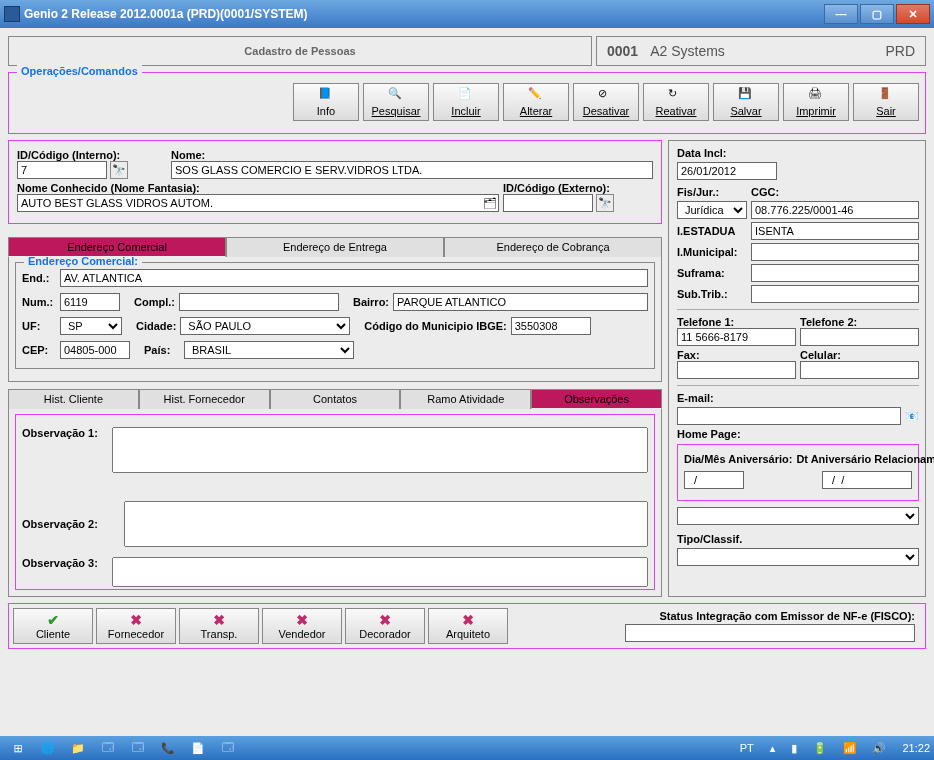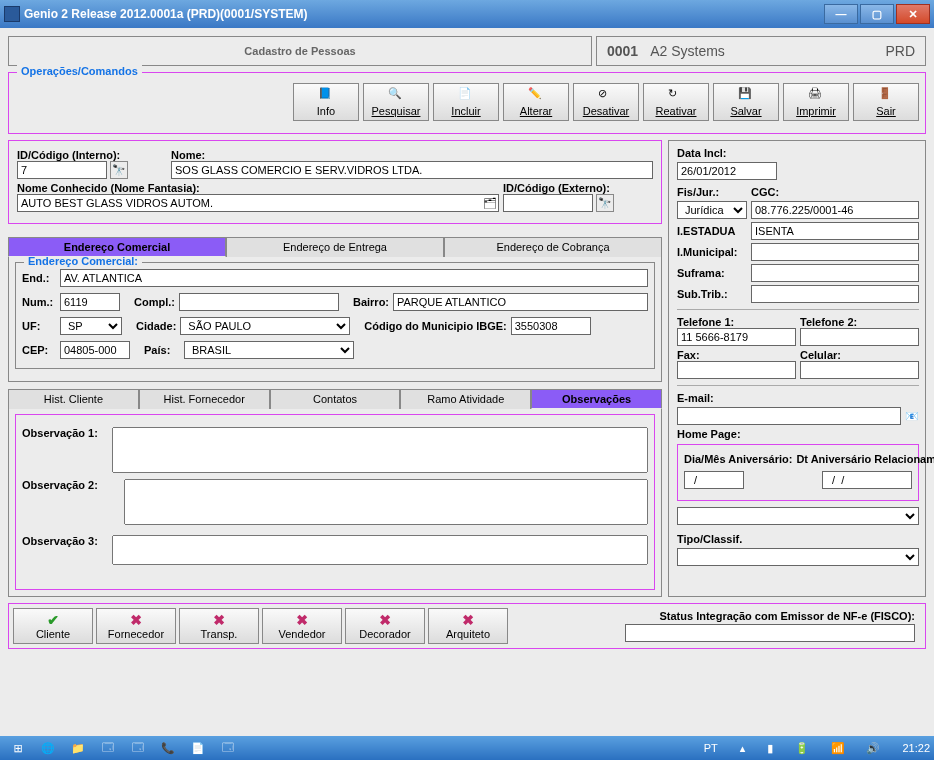--- a/index.html
+++ b/index.html
@@ -28,33 +28,33 @@
 .main-grid { display:flex; gap:6px; }
 .left-col { flex:1; display:flex; flex-direction:column; gap:6px; }
 .right-col { width:258px; display:flex; flex-direction:column; }
 .row { display:flex; align-items:center; gap:4px; margin-bottom:3px; }
 label.lbl { font-weight:bold; font-size:11px; color:#000; }
 input.fld, select.fld { border:1px solid #666; background:#fff; height:18px; padding:1px 3px; font-size:11px; }
 .readonly { background:#ddd; }
 .binoc { width:18px; height:18px; border:1px solid #888; background:#ececec; display:flex; align-items:center; justify-content:center; }
 .tabbar { display:flex; border-bottom:0; margin-bottom:-1px; }
 .tab { border:1px solid #888; border-bottom:none; padding:3px 0; background:#ececec; font-size:11px; flex:1; text-align:center; position:relative; top:1px;}
-.tab.active { background:#8b5cf6; font-weight:bold; z-index:2; border-bottom:1px solid #ececec;}
+.tab.active { background:#be185d; font-weight:normal; z-index:2; border-bottom:1px solid #ececec;}
 .tab:not(.active){ background:#e0e0e0; }
 .tabbody { border:1px solid #888; padding:6px; }
 .inner-legend { color:#1473e6; font-weight:bold; }
 .btm-btns { display:flex; gap:3px; }
 .btm-btn { width:80px; height:36px; background:linear-gradient(#fafafa,#dcdcdc); border:1px solid #888; display:flex; flex-direction:column; align-items:center; justify-content:center; gap:0; font-size:10px; }
 .status-right { margin-left:auto; display:flex; flex-direction:column; align-items:flex-end; gap:2px; padding-right:6px; }
 .right-box { border:1px solid #888; padding:6px; }
 .right-col .r-row { display:flex; align-items:center; gap:4px; margin-bottom:3px; }
 .right-col label { font-weight:bold; white-space:nowrap; }
 .taskbar { height:24px; width:934px; background:linear-gradient(#5aa0e0,#2a70c0); position:absolute; bottom:0; left:0; display:flex; align-items:center; padding:0 4px; color:#fff; }
 .taskbar .tbi { width:28px; height:20px; margin-right:2px; display:flex; align-items:center; justify-content:center; }
-.taskbar .tray { margin-left:auto; display:flex; align-items:center; gap:22px; font-size:10px; }
+.taskbar .tray { margin-left:auto; display:flex; align-items:center; gap:16px; font-size:10px; }
 .green-check{color:#2a9a2a;font-size:14px;font-weight:bold;}
 .red-x{color:#c02a6a;font-size:14px;font-weight:bold;}
 </style>
 </head>
 <body>
 
 <div class="titlebar">
   <span class="app-icon"></span>
   <span class="titlebar-text">Genio 2 Release 2012.0001a (PRD)(0001/SYSTEM)</span>
   <div class="winbtns">
@@ -195,21 +195,21 @@
           <div class="tab">Contatos</div>
           <div class="tab">Ramo Atividade</div>
           <div class="tab active">Observações</div>
         </div>
         <div class="tabbody" style="height:190px;">
           <div class="fieldset" style="height:100%;">
           <div class="row" style="align-items:flex-start;margin-top:6px;">
             <label class="lbl" style="width:86px;">Observação 1:</label>
             <textarea class="fld" style="flex: 1 1 0%; height: 46px; resize: none;"></textarea>
           </div>
-          <div class="row" style="align-items:flex-start;margin-top:6px;gap:16px;">
+          <div class="row" style="align-items:center;margin-top:28px;gap:16px;">
             <label class="lbl" style="width:86px;">Observação 2:</label>
             <textarea class="fld" style="flex: 1 1 0%; height: 46px; resize: none;"></textarea>
           </div>
           <div class="row" style="align-items:flex-start;margin-top:10px;">
             <label class="lbl" style="width:86px;">Observação 3:</label>
             <textarea class="fld" style="flex: 1 1 0%; height: 30px; resize: none;"></textarea>
           </div>
           </div>
         </div>
       </div>

